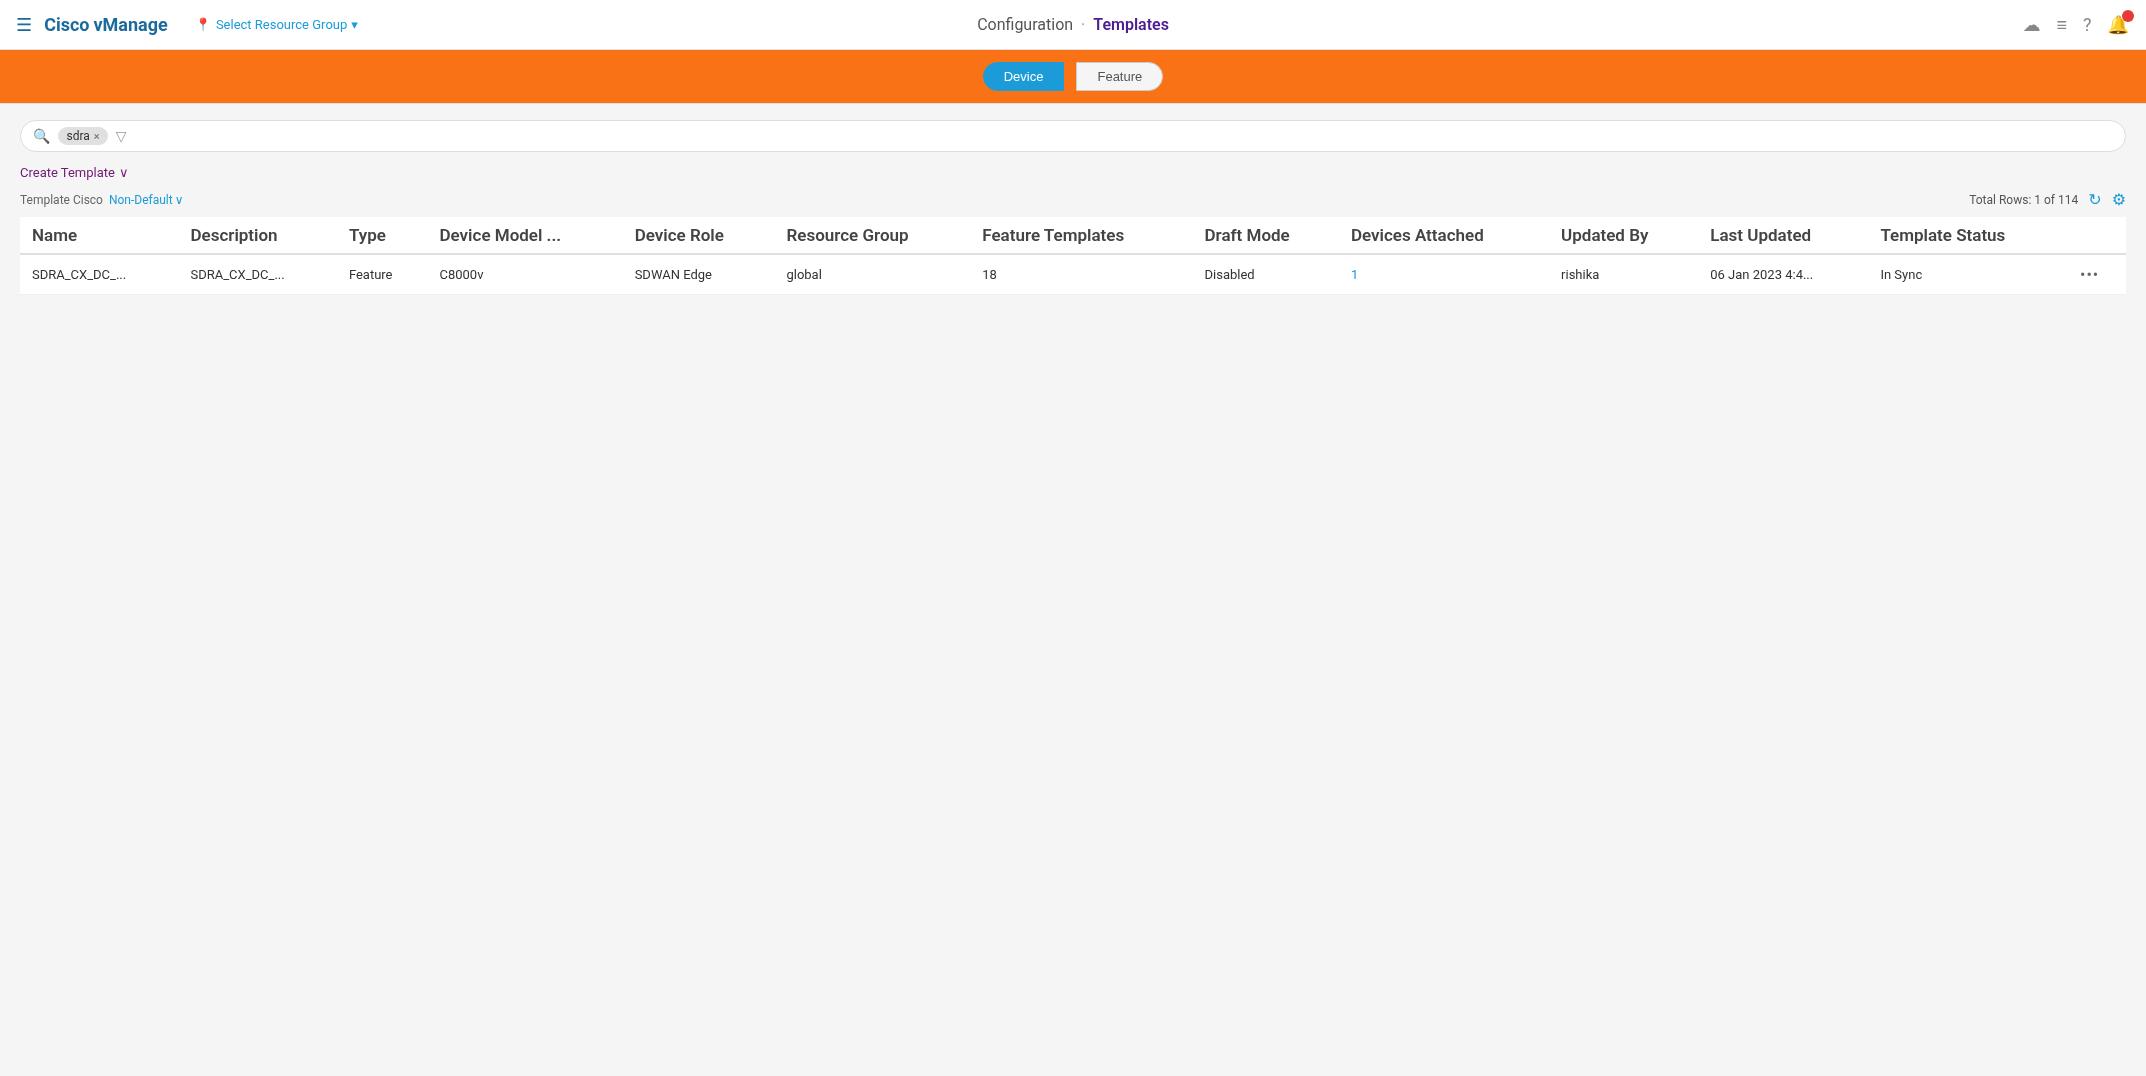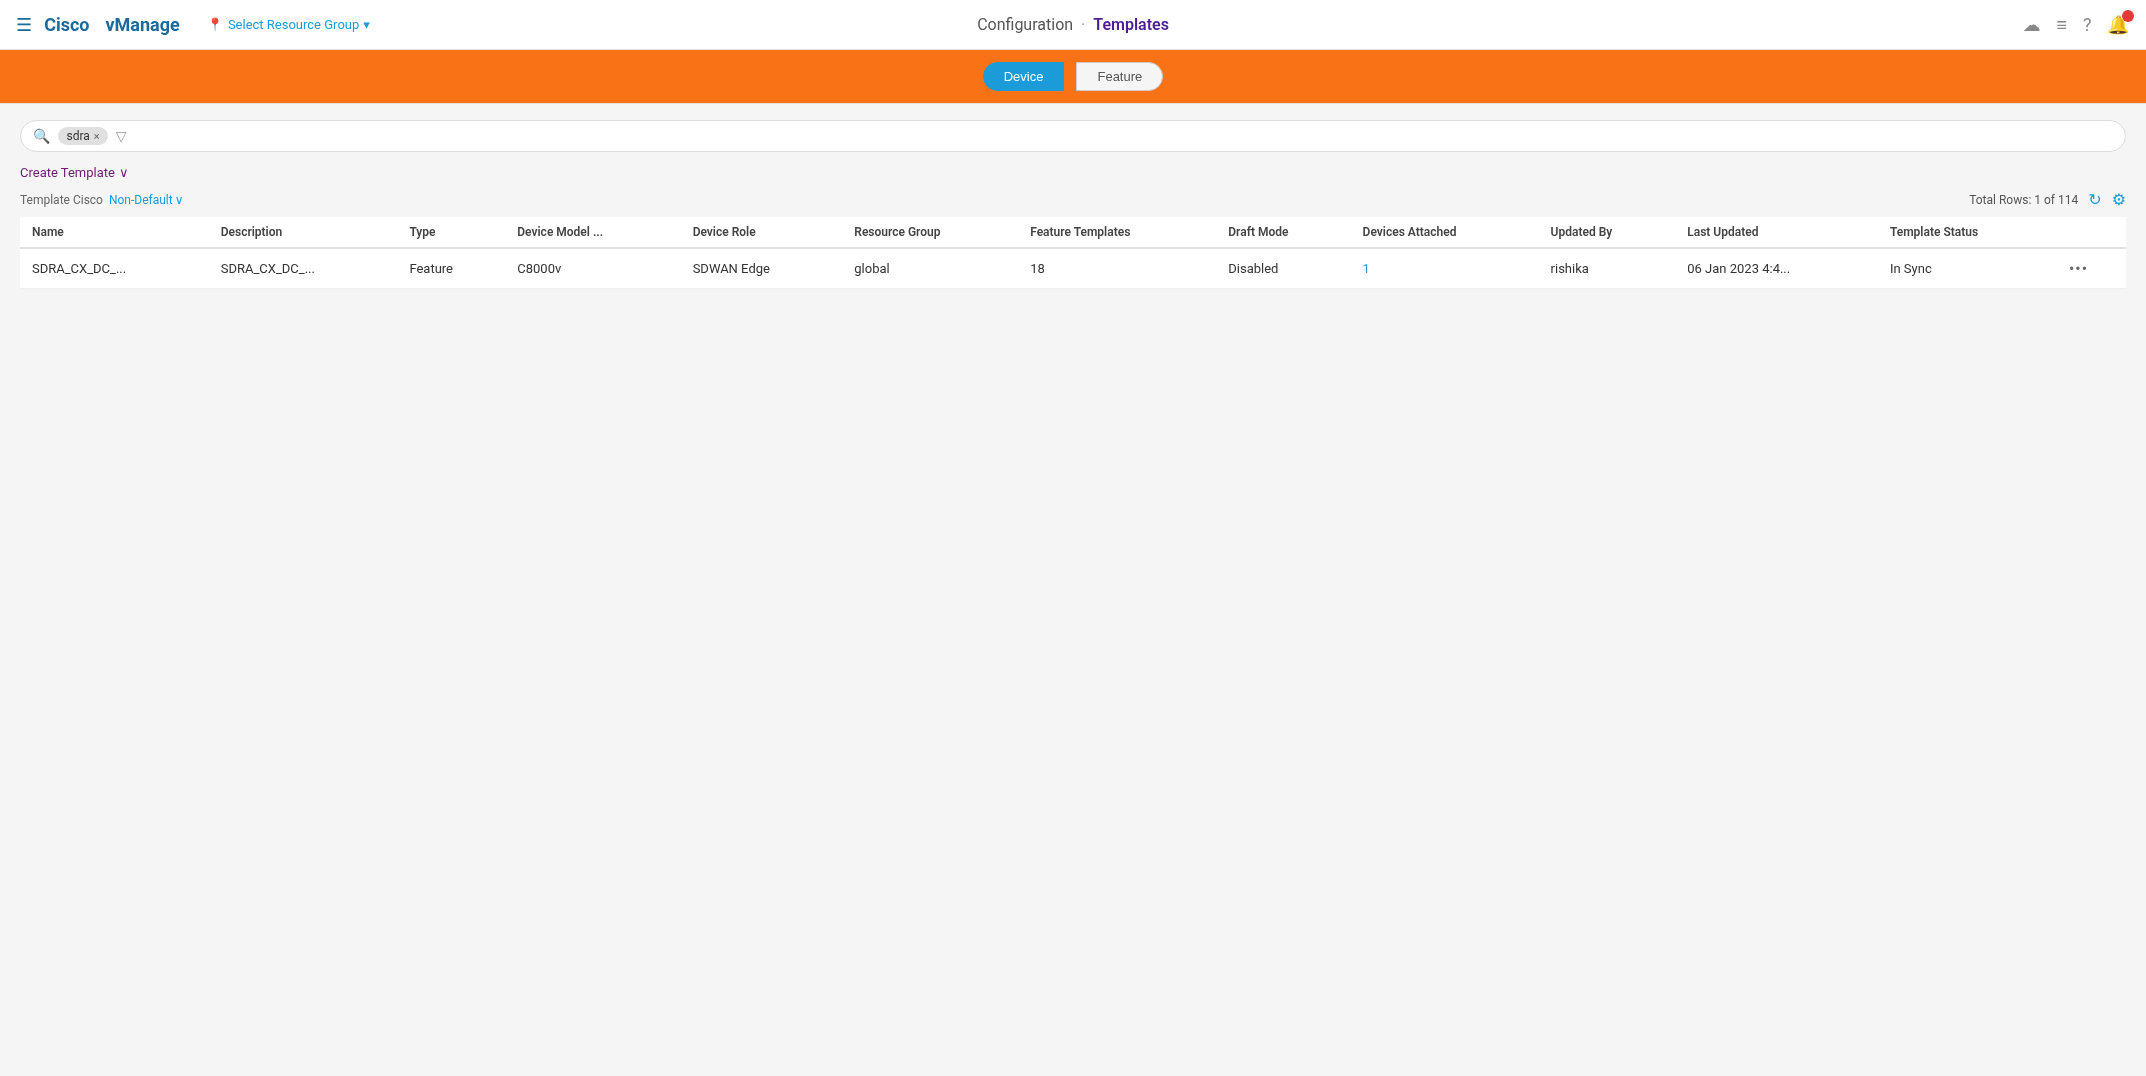--- a/index.html
+++ b/index.html
@@ -21,21 +21,21 @@
       gap: 12px;
     }
     .hamburger-icon {
       font-size: 18px;
       color: #1b6a9c;
       cursor: pointer;
     }
     .brand {
       display: flex;
       align-items: center;
-      gap: 16px;
+      gap: 4px;
     }
     .brand-cisco {
       font-size: 18px;
       font-weight: 700;
       color: #1b6a9c;
     }
     .brand-vmanage {
       font-size: 18px;
       font-weight: 700;
       color: #1b6a9c;
@@ -225,21 +225,21 @@
 
     
     .data-table {
       width: 100%;
       border-collapse: collapse;
       background: #fff;
     }
     .data-table th {
       text-align: left;
       padding: 8px 12px;
-      font-size: 12px;
+      font-size: 17px;
       font-weight: 600;
       color: #444;
       border-bottom: 2px solid #e0e0e0;
       background: #fff;
     }
     .data-table td {
       padding: 10px 12px;
       font-size: 13px;
       border-bottom: 1px solid #f0f0f0;
       color: #333;

